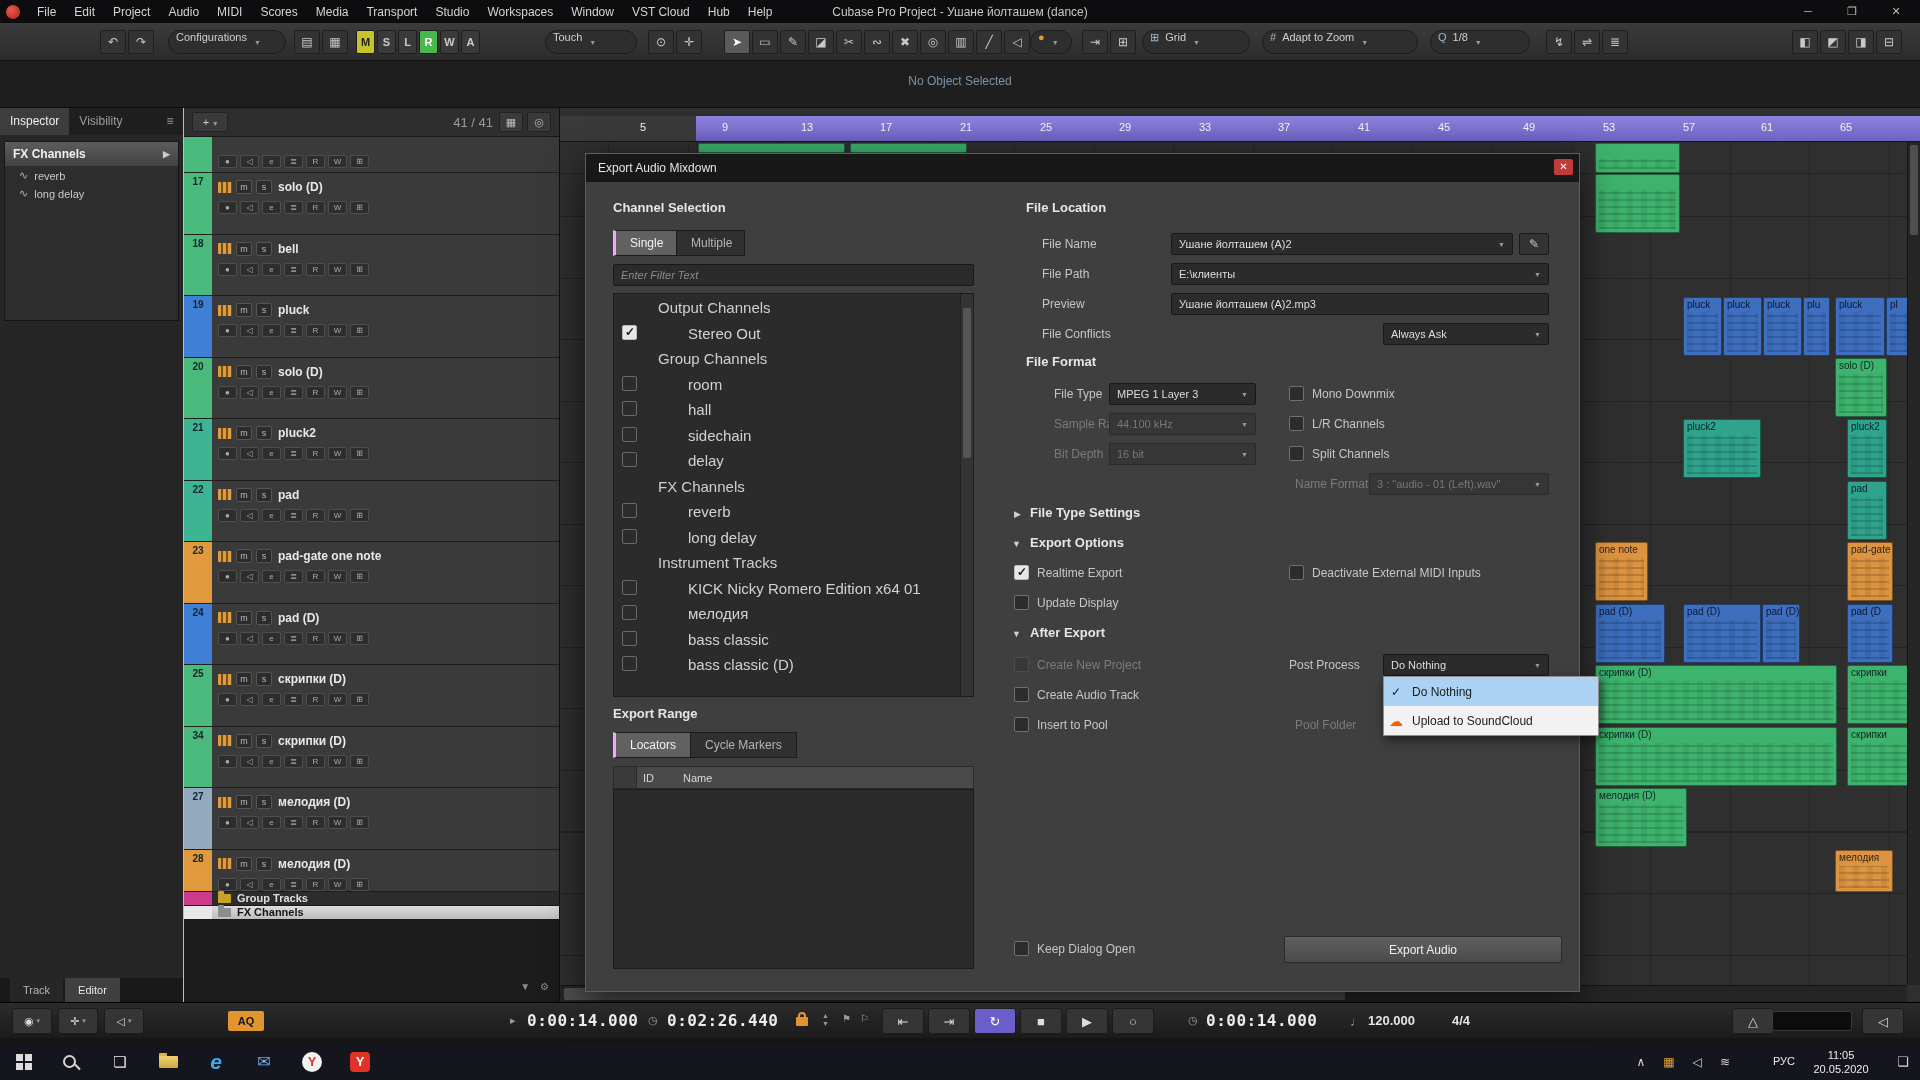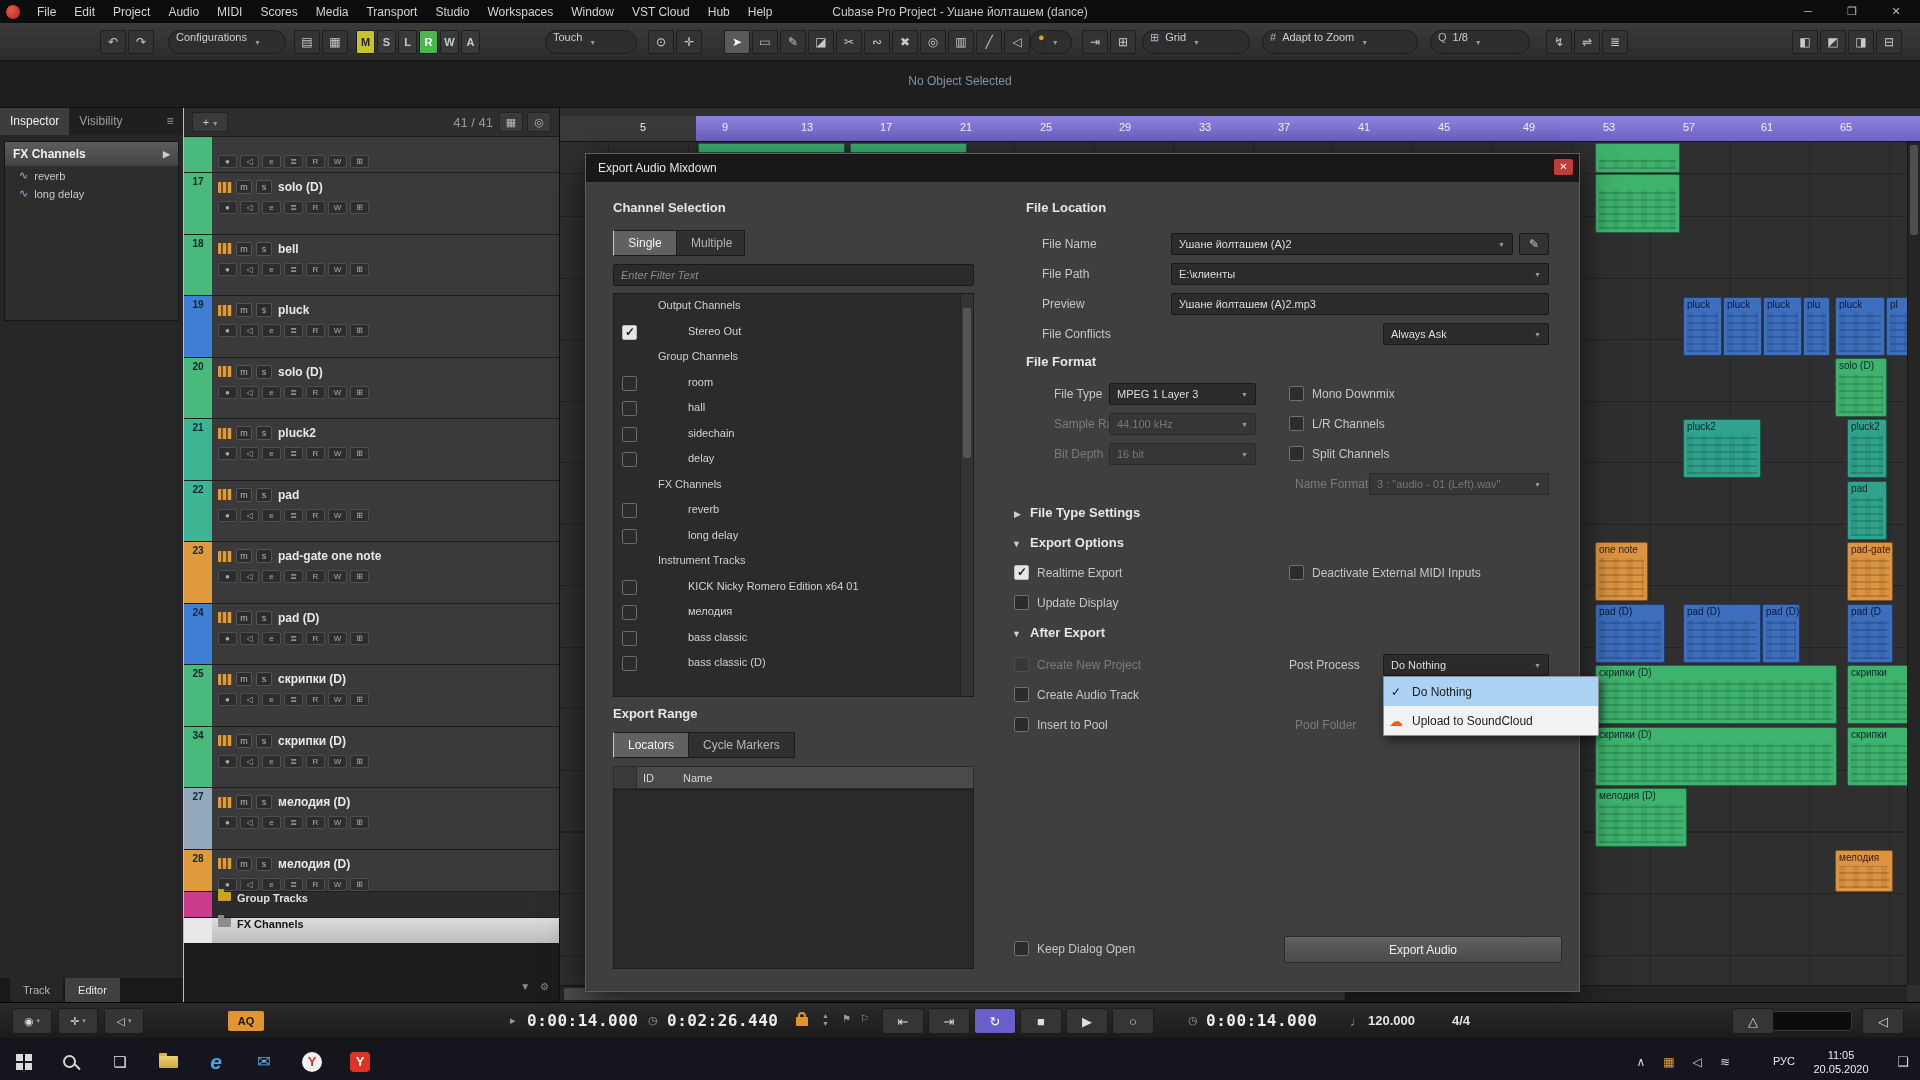--- a/index.html
+++ b/index.html
@@ -62,21 +62,21 @@
   .trow.remnant .tbody{padding-top:14px}
   .trows .trow:last-child{height:42px}
   .tnum{width:28px;flex:0 0 auto;display:flex;justify-content:center;color:#13242e;font-weight:bold;font-size:10px;padding-top:3px;box-sizing:border-box}
   .tbody{flex:1;padding:4px 4px 0 6px;min-width:0}
   .tl1{display:flex;align-items:center;gap:4px;height:20px}
   .inst{width:14px;height:11px;border-radius:1px;background:repeating-linear-gradient(90deg,#e09a3c 0 3px,#6e531f 3px 5px);flex:0 0 auto}
   .msb{width:16px;height:14px;background:#2b2b2b;border:1px solid #555;color:#bbb;font-size:9px;text-align:center;line-height:13px;border-radius:2px;box-sizing:border-box;flex:0 0 auto}
   .tname{font-weight:bold;color:#e8e8e8;font-size:12px;margin-left:2px;white-space:nowrap;overflow:hidden}
   .tl2{display:flex;gap:3px;margin-top:4px}
   .sb{min-width:19px;height:13px;background:#2d2d2d;border:1px solid #4e4e4e;color:#ababab;font-size:8px;text-align:center;line-height:12px;border-radius:2px;padding:0 2px;box-sizing:border-box}
-  .grow{height:26px;display:flex;gap:6px;background:#2c2c2c;border-bottom:1px solid #191919;font-size:11px;font-weight:bold;color:#e0e0e0;box-sizing:border-box}
+  .grow{height:14px;display:flex;align-items:center;gap:6px;background:#2c2c2c;border-bottom:1px solid #191919;font-size:11px;font-weight:bold;color:#e0e0e0;box-sizing:border-box}
   .gstrip{width:28px;height:100%;flex:0 0 auto}
   .gfold{width:13px;height:9px;background:#c9a227;border-radius:1px;position:relative;flex:0 0 auto}
   .gfold::before{content:"";position:absolute;top:-3px;left:0;width:6px;height:3px;background:inherit;border-radius:1px 1px 0 0}
   .grow.fxsel{background:linear-gradient(#dcdcdc,#bdbdbd);color:#151515}
   .grow.fxsel .gfold{background:#8d8d8d}
   .tl-mini{position:absolute;bottom:10px;right:10px;color:#8a8a8a;font-size:10px;display:flex;gap:10px}
 
   
   .arrange{position:absolute;left:560px;top:108px;right:0;bottom:78px;background:#2f2f2f;overflow:hidden;z-index:4}
   .ruler{position:absolute;left:0;top:8px;right:0;height:26px;background:#3a3a3a;border-bottom:1px solid #151515;box-sizing:border-box}
@@ -105,27 +105,27 @@
   .dh{position:absolute;font-weight:bold;font-size:13px;color:#e6e6e6;white-space:nowrap}
   .dlbl{position:absolute;font-size:12px;color:#c6c6c6;line-height:22px;white-space:nowrap}
   .dlbl.dis{color:#7b7b7b}
   .combo{position:absolute;height:22px;background:#2b2b2b;border:1px solid #191919;border-radius:2px;display:flex;align-items:center;
          padding:0 7px;font-size:11px;color:#ddd;box-sizing:border-box;white-space:nowrap;overflow:hidden}
   .combo .arr{margin-left:auto;display:flex;align-items:center;padding-left:6px}
   .combo.dis{color:#777;background:#363636;border-color:#2a2a2a}
   .pbtn{position:absolute;height:22px;background:#333;border:1px solid #191919;border-radius:2px;color:#ccc;display:flex;align-items:center;justify-content:center;font-size:12px;box-sizing:border-box}
   .dtab{position:absolute;display:flex;height:26px}
   .dtab span{line-height:24px;padding:0 14px;font-size:12px;background:#303030;color:#b5b5b5;border:1px solid #1c1c1c;border-left:none;box-sizing:border-box}
-  .dtab span:first-child{border-left:1px solid #f0abfc}
+  .dtab span:first-child{border-left:3px solid #f0abfc}
   .dtab span.active{background:#616161;color:#f2f2f2}
   .dfilter{position:absolute;height:22px;background:#2b2b2b;border:1px solid #191919;border-radius:2px;color:#ddd;font-size:11px;
            padding:0 7px;box-sizing:border-box;font-family:"Liberation Sans",sans-serif;outline:none}
   .dfilter::placeholder{color:#8b8b8b;font-style:italic}
   .tree{position:absolute;background:#2b2b2b;border:1px solid #1d1d1d;box-sizing:border-box;overflow:hidden}
-  .trow2{height:25.5px;position:relative;font-size:11px;color:#d2d2d2}
+  .trow2{height:25.5px;position:relative;font-size:15px;color:#d2d2d2}
   .trow2 .cb2{position:absolute;left:8px;top:5px;width:15px;height:15px;background:#2c2c2c;border:1px solid #6a6a6a;border-radius:2px;box-sizing:border-box}
   .cb2.checked,.cbx.checked{background:#e6e6e6 !important;border-color:#bbb !important}
   .cb2.checked::after,.cbx.checked::after{content:"✓";color:#161616;font-size:12px;font-weight:bold;position:absolute;left:2px;top:-1px;line-height:15px}
   .trow2 .tlabel{position:absolute;left:74px;top:5px;white-space:nowrap}
   .trow2.group .tlabel{left:44px;color:#cfcfcf}
   .tscroll{position:absolute;right:0;top:0;width:12px;bottom:0;background:#343434;border-left:1px solid #222}
   .tscroll .hdl{position:absolute;left:2px;right:2px;top:14px;height:150px;background:#555;border-radius:2px}
   .thead{position:absolute;height:23px;background:#4a4a4a;display:flex;font-size:11px;color:#d8d8d8;align-items:center;box-sizing:border-box;border:1px solid #2a2a2a}
   .thead .c0{width:22px;height:100%;background:#3a3a3a;border-right:1px solid #2a2a2a}
   .thead .c1{width:40px;padding-left:6px;box-sizing:border-box}

